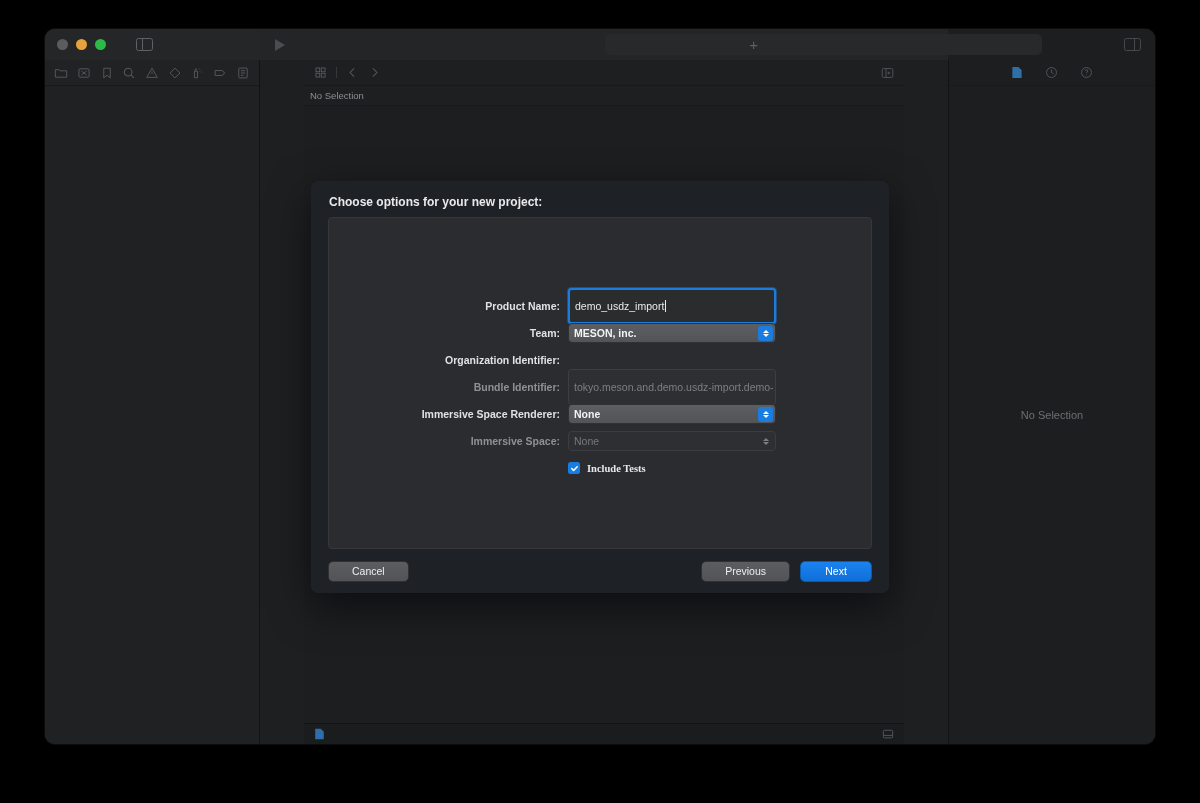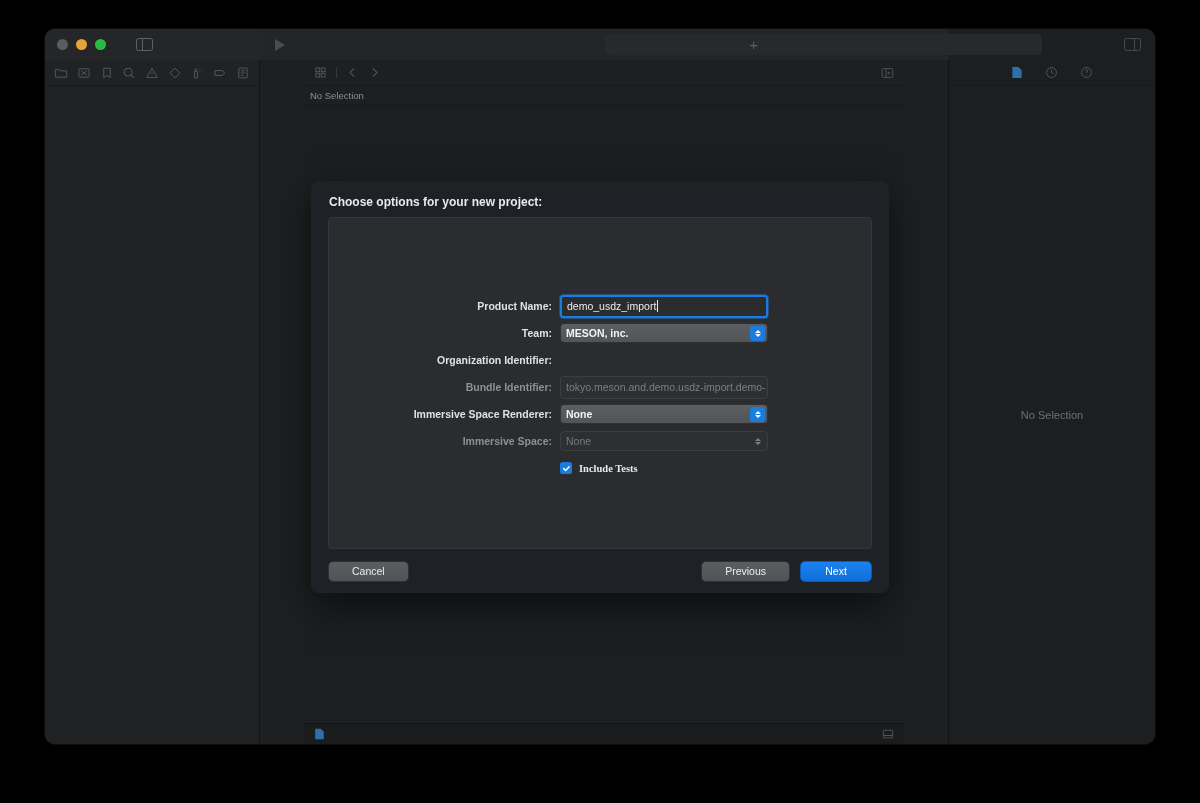--- a/index.html
+++ b/index.html
@@ -208,41 +208,41 @@
   }
   .sheet-panel {
     flex: 1;
     background: #2b2c2f;
     border: 1px solid #35373a;
     border-radius: 4px;
     position: relative;
   }
   .form {
     position: absolute;
-    left: 0; right: 0; top: 78px;
+    left: 8px; right: 0; top: 78px;
   }
   .frow {
     display: flex; align-items: center;
     margin-bottom: 7px;
     height: 20px;
   }
   .flabel {
     width: 231px;
     text-align: right;
     padding-right: 8px;
     font-size: 10.5px;
     font-weight: bold;
     color: #dfe1e3;
     white-space: nowrap;
   }
   .flabel.dim { color: #8e9194; }
   .fctl { width: 208px; position: relative; }
 
   .textfield {
-    height: 23px;
+    height: 36px;
     background: #303133;
     border: 1px solid #4a4c4f;
     border-radius: 3.5px;
     display: flex; align-items: center;
     padding: 0 5px;
     font-size: 10.5px;
     color: #e9ebec;
   }
   .textfield.focused {
     border: 2px solid #1b7ce0;

